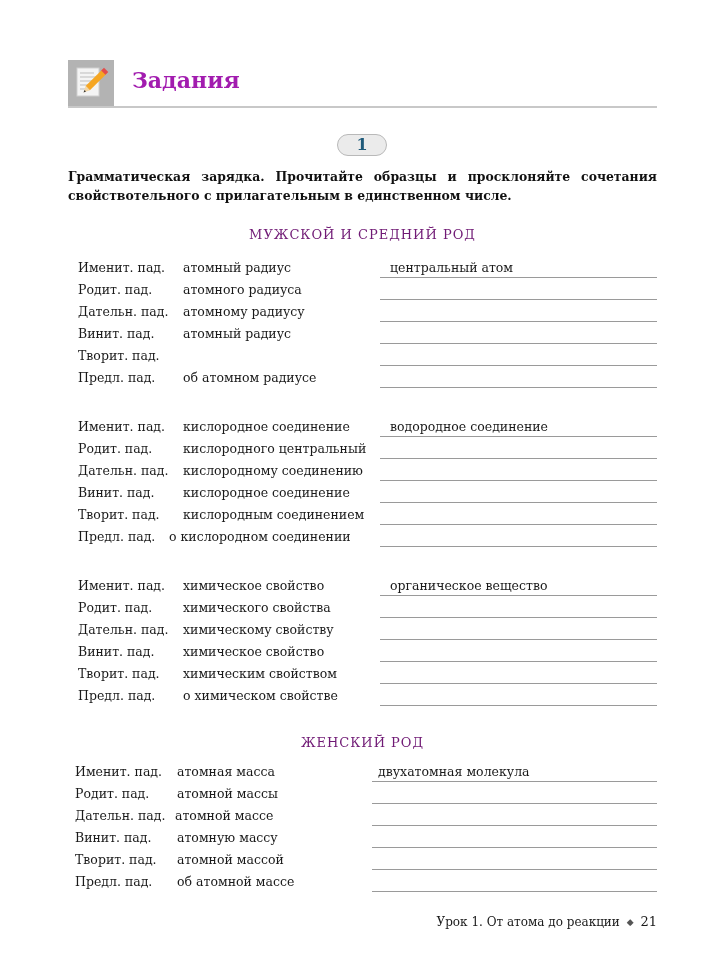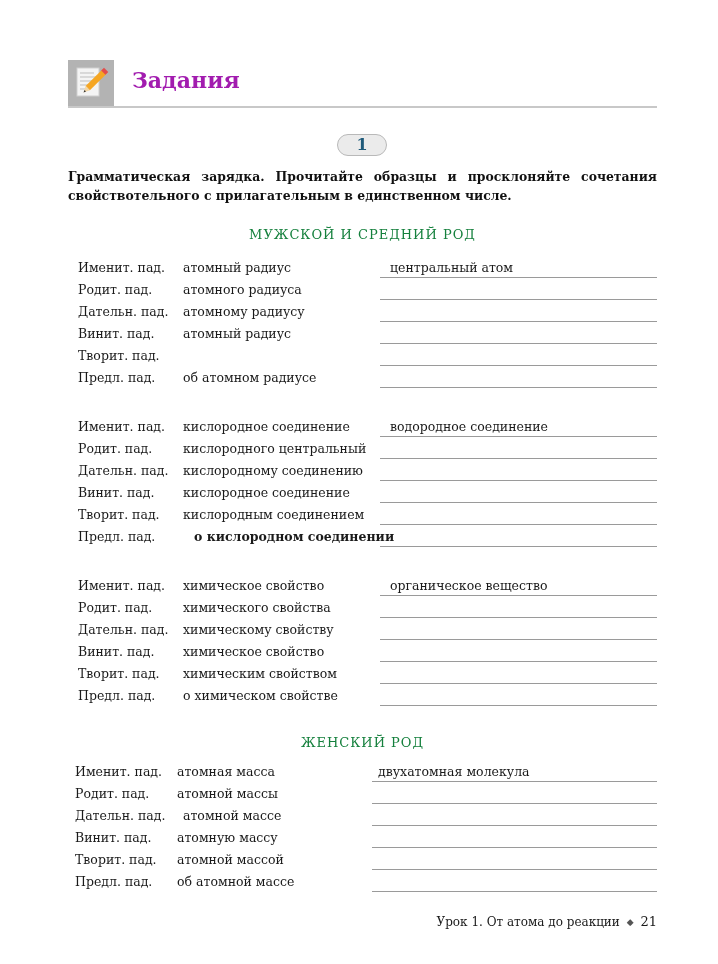--- a/index.html
+++ b/index.html
@@ -29,21 +29,21 @@
       line-height: 20px; color: #1f5a7a;
     }
     .instruction {
       position: absolute; left: 68px; top: 167px; width: 589px;
       font-family: "DejaVu Serif", serif; font-weight: bold; font-size: 12.4px;
       line-height: 19px; text-align: justify; text-align-last: left; color: #111;
     }
     .section-title {
       position: absolute; left: 68px; width: 589px; text-align: center;
       font-family: "DejaVu Serif", serif; font-size: 13px; letter-spacing: 1px;
-      color: #15803d;
+      color: #701a75;
     }
     .block { position: absolute; left: 0; width: 718px; }
     .row { position: absolute; left: 0; height: 22px; width: 718px; }
     .case {
       position: absolute; font-family: "DejaVu Serif", serif; font-size: 12.5px;
       line-height: 22px; color: #1a1a1a; white-space: nowrap;
     }
     .form {
       position: absolute; font-family: "DejaVu Serif", serif; font-size: 12.5px;
       line-height: 22px; color: #1a1a1a; white-space: nowrap;
@@ -167,21 +167,21 @@
   </div>
   <div class="row" style="top:88px;">
     <span class="case" style="left:78px;">Творит. пад.</span>
     <span class="form" style="left:183px;">кислородным соединением</span>
     <div class="answer-line" style="left:380px;width:277px;">
         <span class="answer-text"></span>
       </div>
   </div>
   <div class="row" style="top:110px;">
     <span class="case" style="left:78px;">Предл. пад.</span>
-    <span class="form" style="left:194px;font-weight:bold;">о кислородном соединении</span>
+    <span class="form" style="left:169px;">о кислородном соединении</span>
     <div class="answer-line" style="left:380px;width:277px;">
         <span class="answer-text"></span>
       </div>
   </div>
 </div>
 
 <div class="block" style="top:575px;">
   <div class="row" style="top:0px;">
     <span class="case" style="left:78px;">Именит. пад.</span>
     <span class="form" style="left:183px;">химическое свойство</span>
@@ -238,21 +238,21 @@
   </div>
   <div class="row" style="top:22px;">
     <span class="case" style="left:75px;">Родит. пад.</span>
     <span class="form" style="left:177px;text-align:right;">атомной массы</span>
     <div class="answer-line" style="left:372px;width:285px;">
         <span class="answer-text"></span>
       </div>
   </div>
   <div class="row" style="top:44px;">
     <span class="case" style="left:75px;">Дательн. пад.</span>
-    <span class="form" style="left:183px;text-align:right;">атомной массе</span>
+    <span class="form" style="left:175px;text-align:right;">атомной массе</span>
     <div class="answer-line" style="left:372px;width:285px;">
         <span class="answer-text"></span>
       </div>
   </div>
   <div class="row" style="top:66px;">
     <span class="case" style="left:75px;">Винит. пад.</span>
     <span class="form" style="left:177px;">атомную массу</span>
     <div class="answer-line" style="left:372px;width:285px;">
         <span class="answer-text"></span>
       </div>

